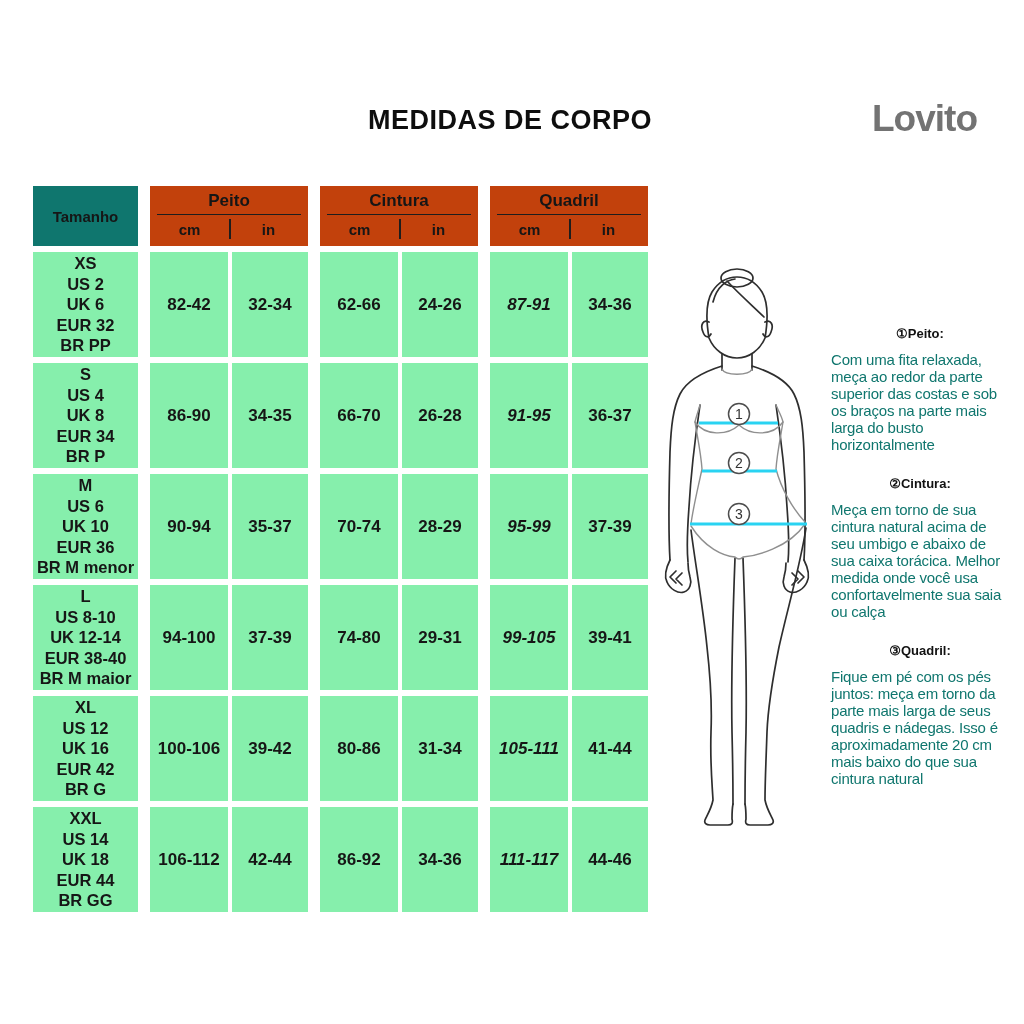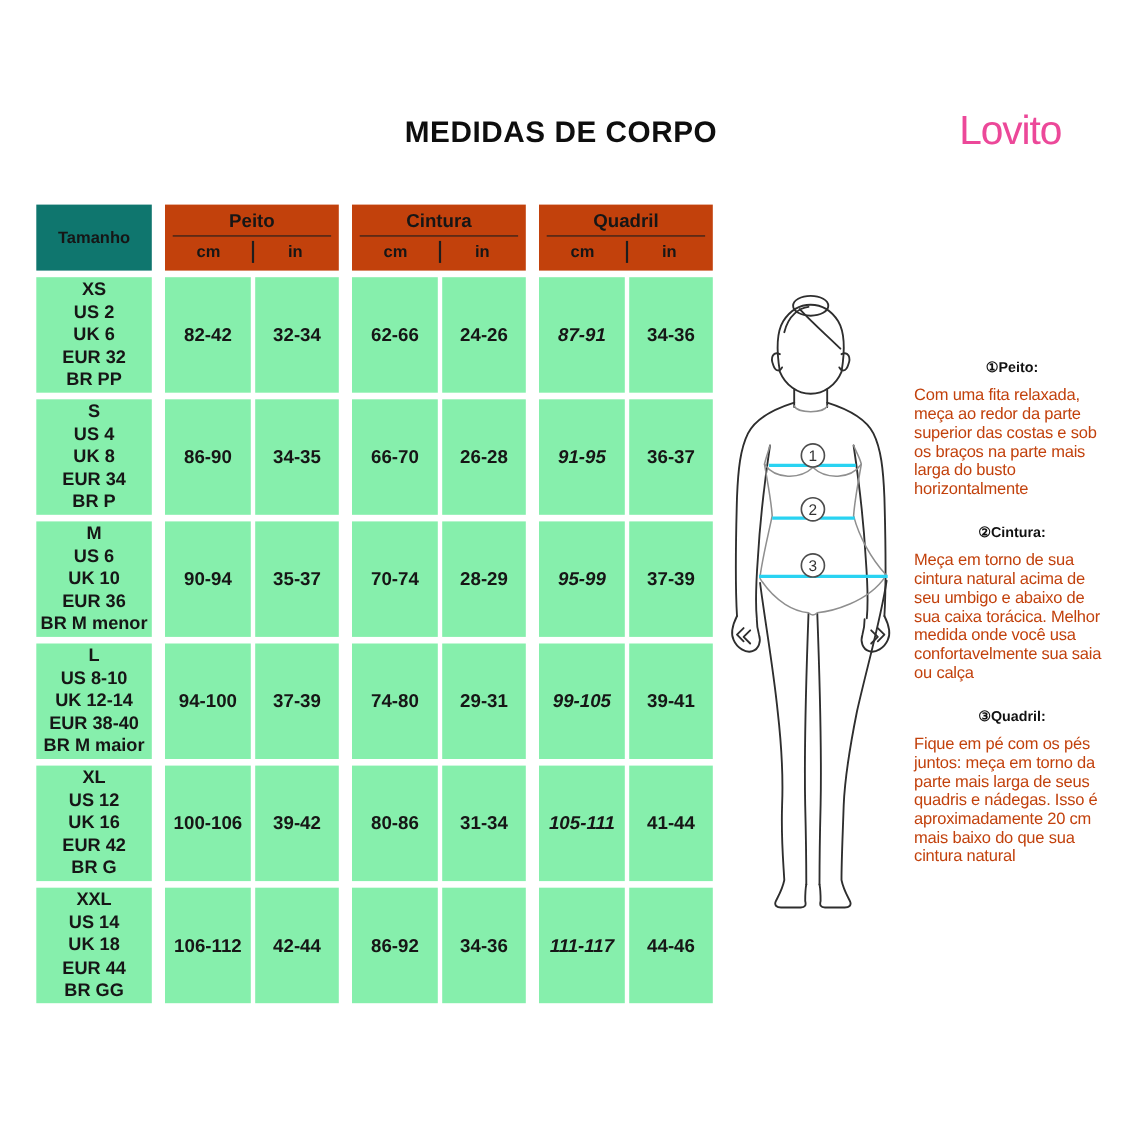--- a/index.html
+++ b/index.html
@@ -5,22 +5,22 @@
   html,body{margin:0;padding:0;}
   body{
     width:1024px;height:1024px;background:#ffffff;position:relative;overflow:hidden;
     font-family:"Liberation Sans",sans-serif;color:#161616;
   }
   .page-title{
     position:absolute;left:360px;top:105px;width:300px;text-align:center;
     font-size:27px;font-weight:bold;letter-spacing:.5px;color:#0e0e0e;white-space:nowrap;
   }
   .brand-logo{
-    position:absolute;left:872px;top:98px;font-size:37px;font-weight:normal;
-    letter-spacing:-1px;color:#ec4899;
+    position:absolute;left:872px;top:98px;font-size:37px;font-weight:bold;
+    letter-spacing:-1px;color:#737373;
   }
   
   .size-table{
     position:absolute;left:33px;top:186px;display:grid;
     grid-template-columns:105px 12px 78px 4px 76px 12px 78px 4px 76px 12px 78px 4px 76px;
     grid-template-rows:60px 6px 105px 6px 105px 6px 105px 6px 105px 6px 105px 6px 105px;
   }
   .th-size{
     grid-column:1;grid-row:1;background:#0f766e;display:flex;align-items:center;
     justify-content:center;font-weight:bold;font-size:15px;
@@ -39,21 +39,21 @@
   .cell-size{white-space:pre-line;text-align:center;font-size:16.5px;line-height:20.5px;}
   .c1{grid-column:1;} .c2{grid-column:3;} .c3{grid-column:5;} .c4{grid-column:7;}
   .c5{grid-column:9;} .c6{grid-column:11;font-style:italic;} .c7{grid-column:13;}
   .r1{grid-row:3;} .r2{grid-row:5;} .r3{grid-row:7;} .r4{grid-row:9;} .r5{grid-row:11;} .r6{grid-row:13;}
   
   .body-figure{position:absolute;left:655px;top:262px;}
   
   .legend{position:absolute;left:831px;top:324px;width:178px;}
   .legend-section{margin-bottom:21px;}
   .legend-title{font-size:13px;font-weight:bold;line-height:20px;margin-bottom:7px;color:#111;text-align:center;}
-  .legend-body{font-size:15px;line-height:17px;letter-spacing:-0.2px;color:#c2410c;}
+  .legend-body{font-size:15px;line-height:17px;letter-spacing:-0.2px;color:#0f766e;}
 </style>
 </head>
 <body>
 
 <div class="page-title">MEDIDAS DE CORPO</div>
 <div class="brand-logo">Lovito</div>
 
 <div class="size-table">
   <div class="th-size">Tamanho</div>
 

